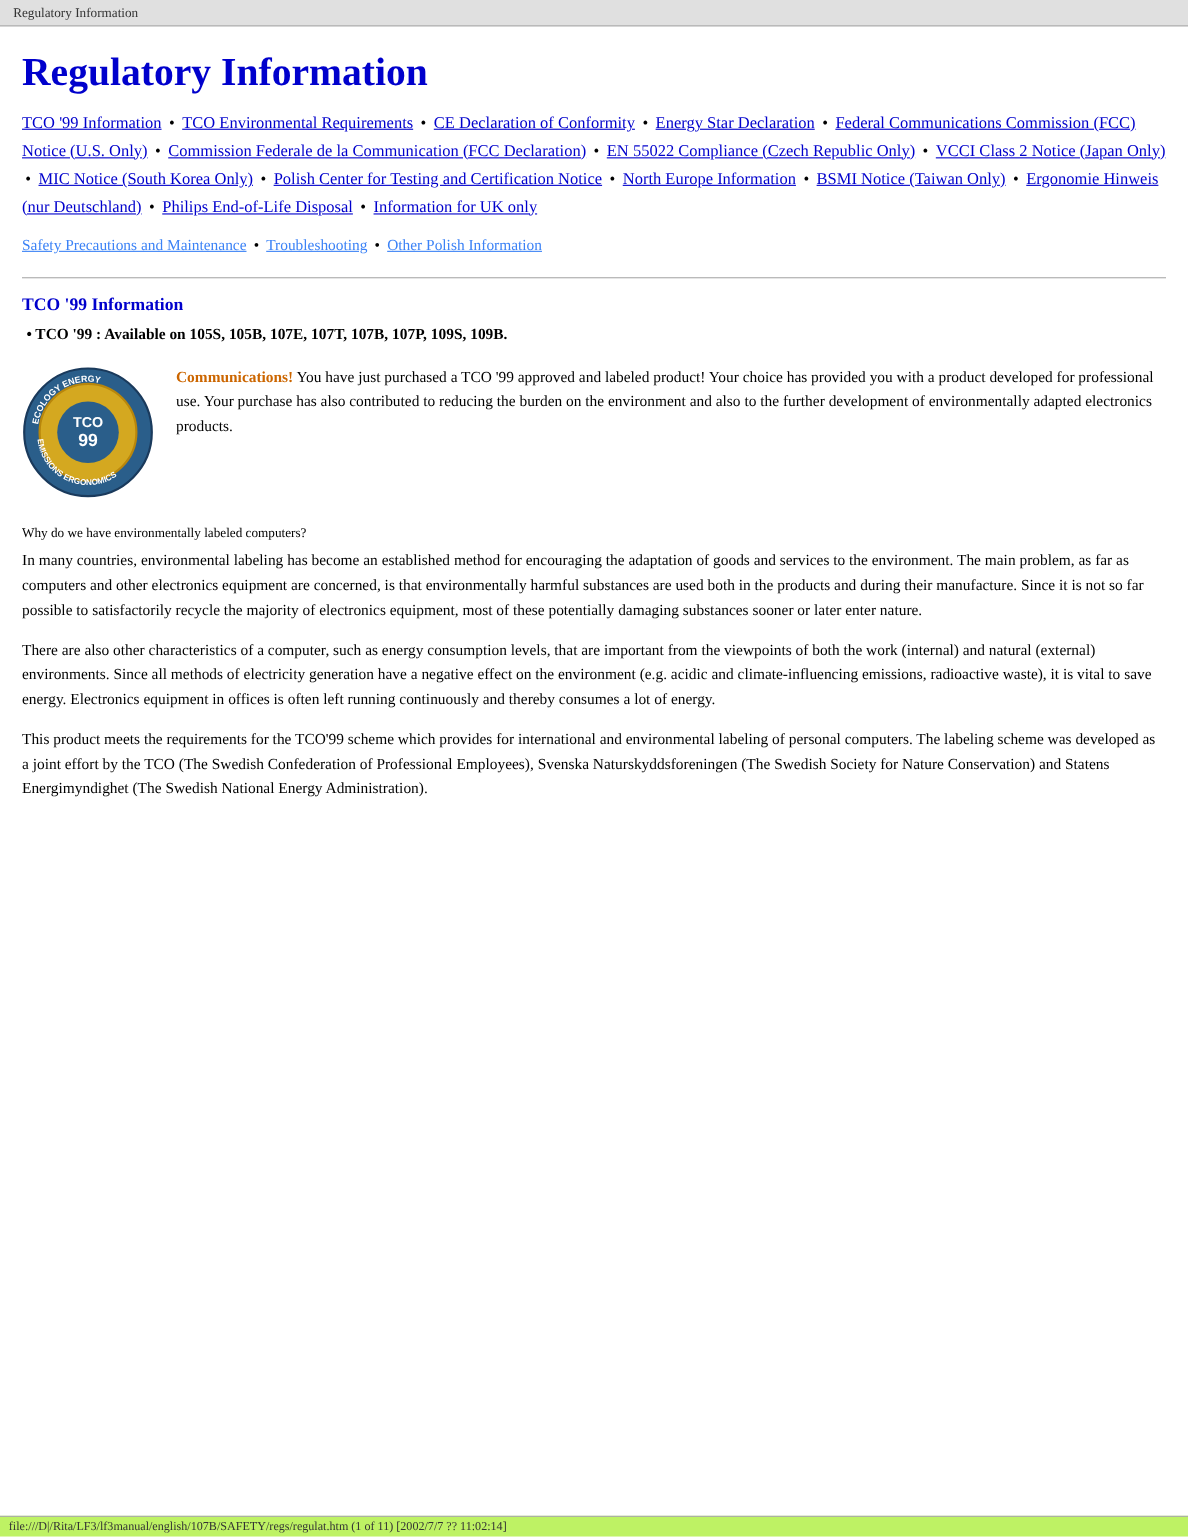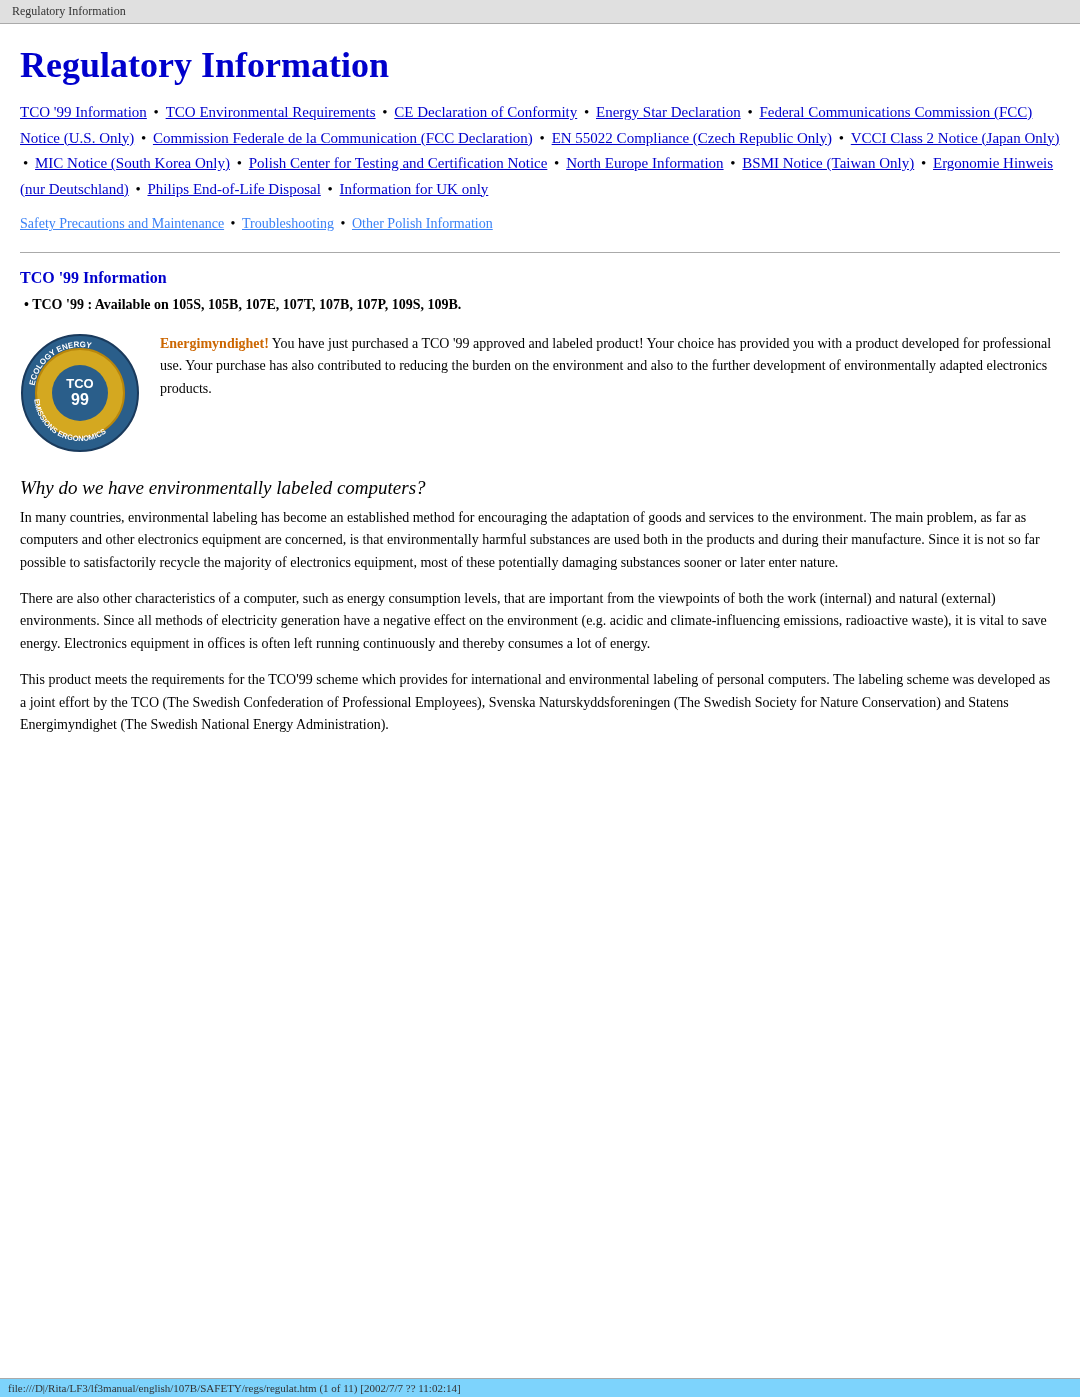--- a/index.html
+++ b/index.html
@@ -90,36 +90,35 @@
     }
     .tco-promo-text {
       font-size: 14px;
       line-height: 1.6;
     }
     .tco-promo-text .congrats {
       color: #cc6600;
       font-weight: bold;
     }
     .subsection-title {
-      font-style: italic;
-      font-size: 19px;
+      font-size: 12px;
       margin-bottom: 8px;
       margin-top: 18px;
     }
     .body-text {
       font-size: 14px;
       line-height: 1.6;
       margin-bottom: 14px;
     }
     .status-bar {
       position: absolute;
       bottom: 0;
       left: 0;
       right: 0;
-      background: #7dd3fc;
+      background: #bef264;
       border-top: 1px solid #aaa;
       padding: 3px 8px;
       font-size: 11px;
       color: #333;
     }
   </style>
 </head>
 <body>
 
 <div class="browser-tab">
@@ -169,21 +168,21 @@
 
           <defs>
             <path id="bottomArc" d="M 14 62 A 46 46 0 0 0 106 62"></path>
           </defs>
           <text font-family="Arial" font-size="7.5" font-weight="bold" fill="#ffffff">
             <textPath href="#bottomArc" startOffset="3%">EMISSIONS  ERGONOMICS</textPath>
           </text>
         </svg>
       </div>
       <div class="tco-promo-text">
-        <span class="congrats">Energimyndighet!</span><span> You have just purchased a TCO '99 approved and labeled product! Your choice has provided you with a product developed for professional use. Your purchase has also contributed to reducing the burden on the environment and also to the further development of environmentally adapted electronics products.</span>
+        <span class="congrats">Communications!</span><span> You have just purchased a TCO '99 approved and labeled product! Your choice has provided you with a product developed for professional use. Your purchase has also contributed to reducing the burden on the environment and also to the further development of environmentally adapted electronics products.</span>
       </div>
     </div>
 
     <div class="subsection-title">Why do we have environmentally labeled computers?</div>
 
     <div class="body-text">In many countries, environmental labeling has become an established method for encouraging the adaptation of goods and services to the environment. The main problem, as far as computers and other electronics equipment are concerned, is that environmentally harmful substances are used both in the products and during their manufacture. Since it is not so far possible to satisfactorily recycle the majority of electronics equipment, most of these potentially damaging substances sooner or later enter nature.</div>
 
     <div class="body-text">There are also other characteristics of a computer, such as energy consumption levels, that are important from the viewpoints of both the work (internal) and natural (external) environments. Since all methods of electricity generation have a negative effect on the environment (e.g. acidic and climate-influencing emissions, radioactive waste), it is vital to save energy. Electronics equipment in offices is often left running continuously and thereby consumes a lot of energy.</div>
 
 

